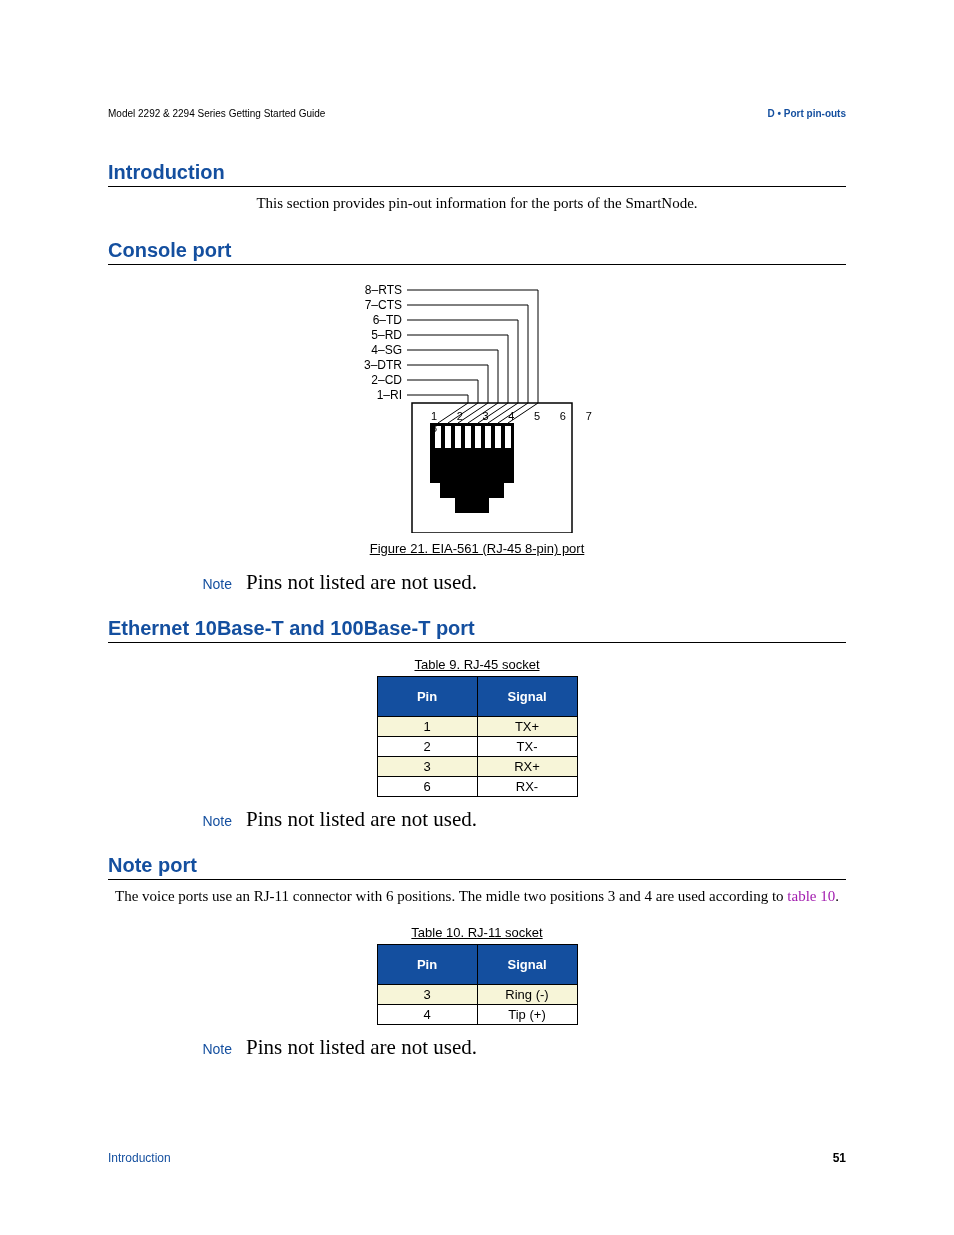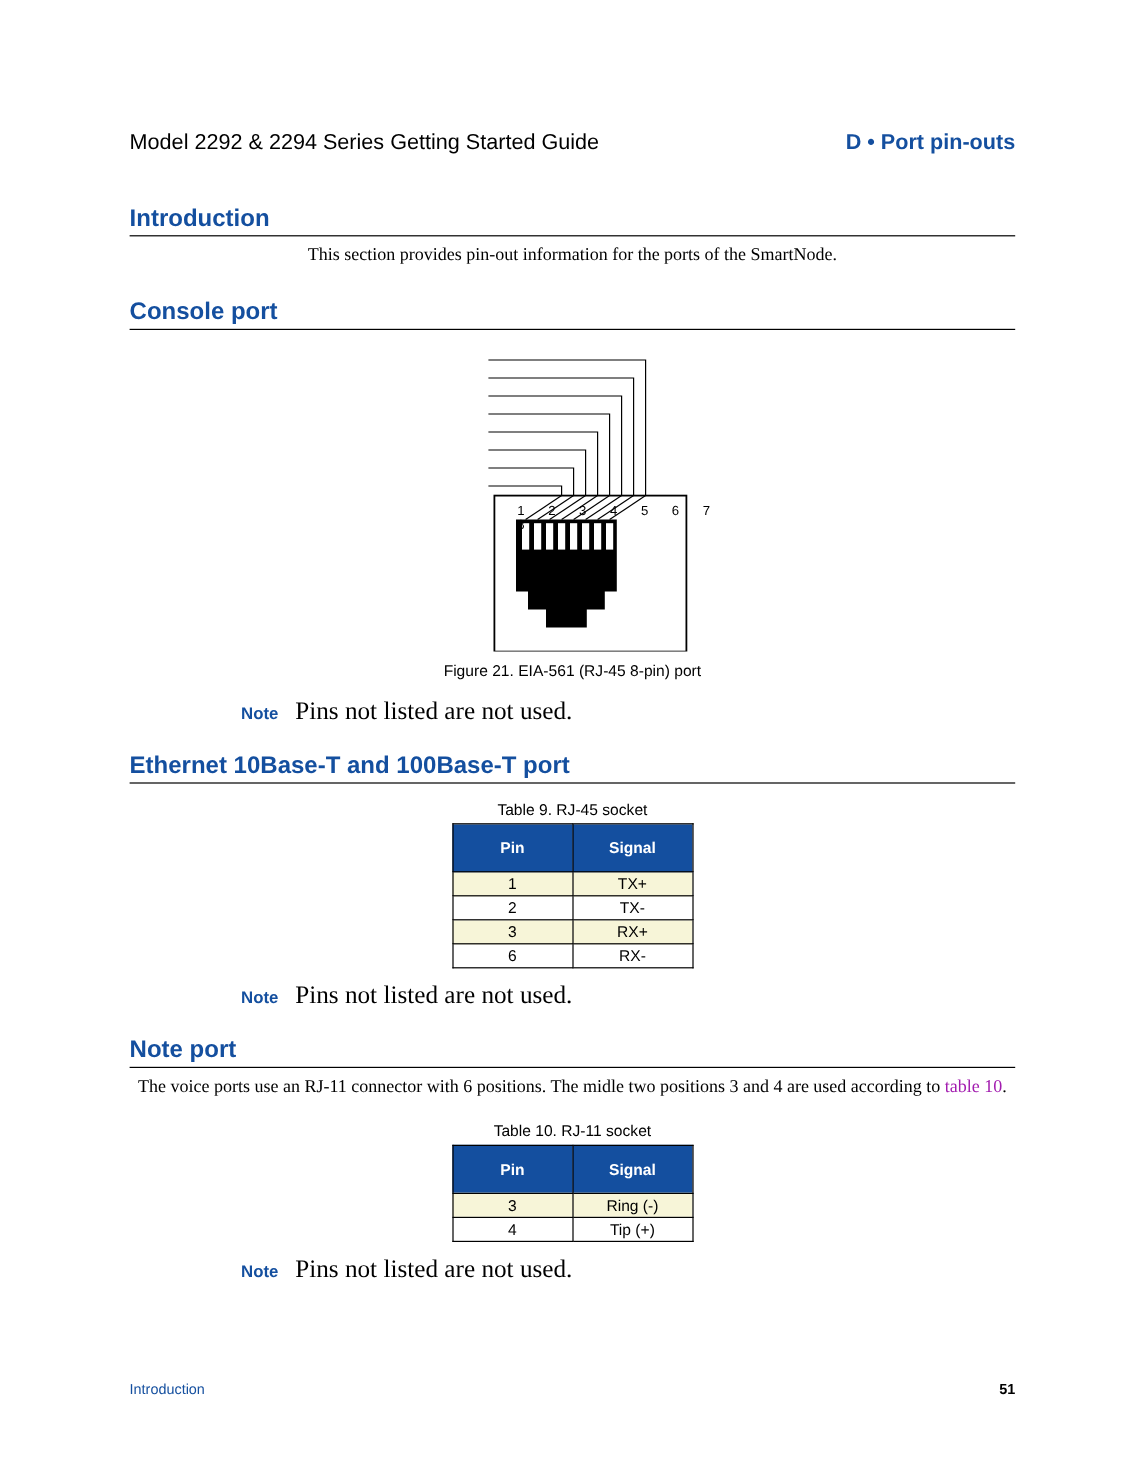--- a/index.html
+++ b/index.html
@@ -10,21 +10,21 @@
     color: #000;
     position: relative;
     padding: 108px 108px 0 108px;
     font-size: 15px;
   }
   .running-header {
     display: flex;
     justify-content: space-between;
     align-items: baseline;
     font-family: Arial, Helvetica, sans-serif;
-    font-size: 18px;
+    font-size: 10px;
     margin-bottom: 42px;
   }
   .running-header .right {
     color: #144f9f;
     font-weight: bold;
   }
   h2.section {
     font-family: Arial, Helvetica, sans-serif;
     color: #144f9f;
     font-weight: bold;
@@ -40,30 +40,31 @@
     line-height: 1.35;
     margin-bottom: 4px;
     text-align: center;
   }
   .link-inline { color: #a21caf; }
   .figure-caption, .table-caption {
     font-family: Arial, Helvetica, sans-serif;
     font-size: 13px;
     text-align: center;
     margin: 8px 0 14px 0;
+    text-decoration: underline;
   }
   .note-row {
     display: flex;
     align-items: baseline;
     margin: 6px 0 10px 0;
     padding-left: 70px;
   }
   .note-label {
     font-family: Arial, Helvetica, sans-serif;
-    font-weight: bold;
+    font-weight: normal;
     color: #144f9f;
     font-size: 14px;
     width: 54px;
     text-align: right;
     margin-right: 14px;
     flex-shrink: 0;
   }
   .note-text {
     font-family: Georgia, 'Times New Roman', serif;
     font-size: 21px;
@@ -138,20 +139,30 @@
   <span>Model 2292 &amp; 2294 Series Getting Started Guide</span>
   <span class="right">D • Port pin-outs</span>
 </div>
 
 <h2 class="section">Introduction</h2>
 <p class="body">This section provides pin-out information for the ports of the SmartNode.</p>
 
 <h2 class="section" style="margin-top:26px">Console port</h2>
 
 <div class="rj45-wrap">
+  <div class="pin-label-list">
+    <div>8–RTS</div>
+    <div>7–CTS</div>
+    <div>6–TD</div>
+    <div>5–RD</div>
+    <div>4–SG</div>
+    <div>3–DTR</div>
+    <div>2–CD</div>
+    <div>1–RI</div>
+  </div>
   <div class="pin-num-row">1 2 3 4 5 6 7 8</div>
   <svg width="250" height="250">
 
     <rect x="60" y="120" width="160" height="130" fill="none" stroke="#000" stroke-width="1.5"></rect>
 
     <path d="M78 140 L78 200 L88 200 L88 215 L103 215 L103 230 L137 230 L137 215 L152 215 L152 200 L162 200 L162 140 Z" fill="#000"></path>
 
     <rect x="83" y="143" width="6" height="22" fill="#fff"></rect>
     <rect x="93" y="143" width="6" height="22" fill="#fff"></rect>
     <rect x="103" y="143" width="6" height="22" fill="#fff"></rect>

